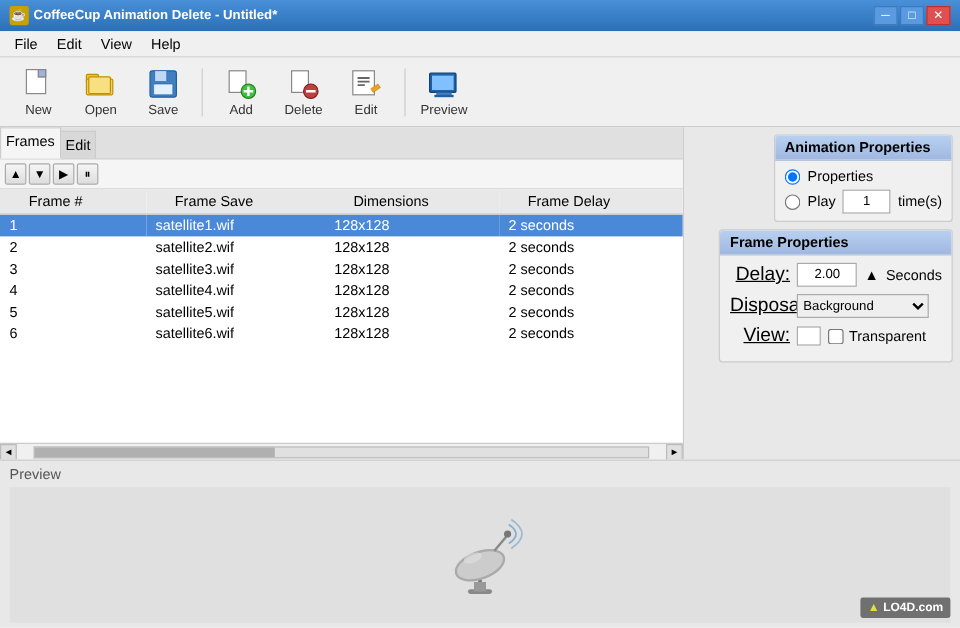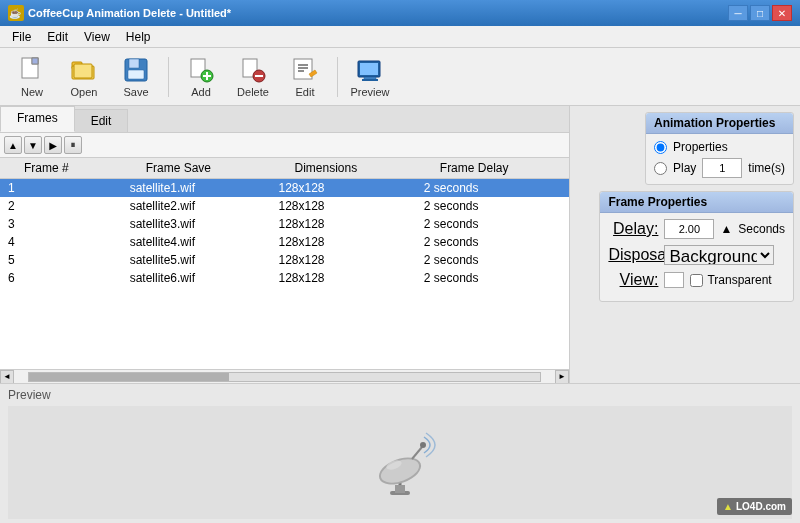--- a/index.html
+++ b/index.html
@@ -135,21 +135,21 @@
       border-right: 1px solid #ccc;
     }
 
     
     .tabs {
       display: flex;
       background: #e0e0e0;
       border-bottom: 1px solid #ccc;
     }
     .tab {
-      padding: 4px 16px;
+      padding: 4px 4px;
       cursor: pointer;
       border: 1px solid #ccc;
       border-bottom: none;
       font-size: 12px;
       background: #d8d8d8;
       margin-right: -1px;
       margin-top: 3px;
     }
     .tab.active {
       background: #f5f5f5;
@@ -310,21 +310,21 @@
     .delay-input {
       width: 50px;
       height: 20px;
       border: 1px solid #aaa;
       text-align: center;
       font-size: 11px;
     }
     .disposal-select {
       width: 110px;
       height: 20px;
-      font-size: 17px;
+      font-size: 11px;
       border: 1px solid #aaa;
     }
     .color-box {
       width: 20px;
       height: 16px;
       border: 1px solid #aaa;
       background: white;
     }
     .checkbox-row {
       display: flex;

